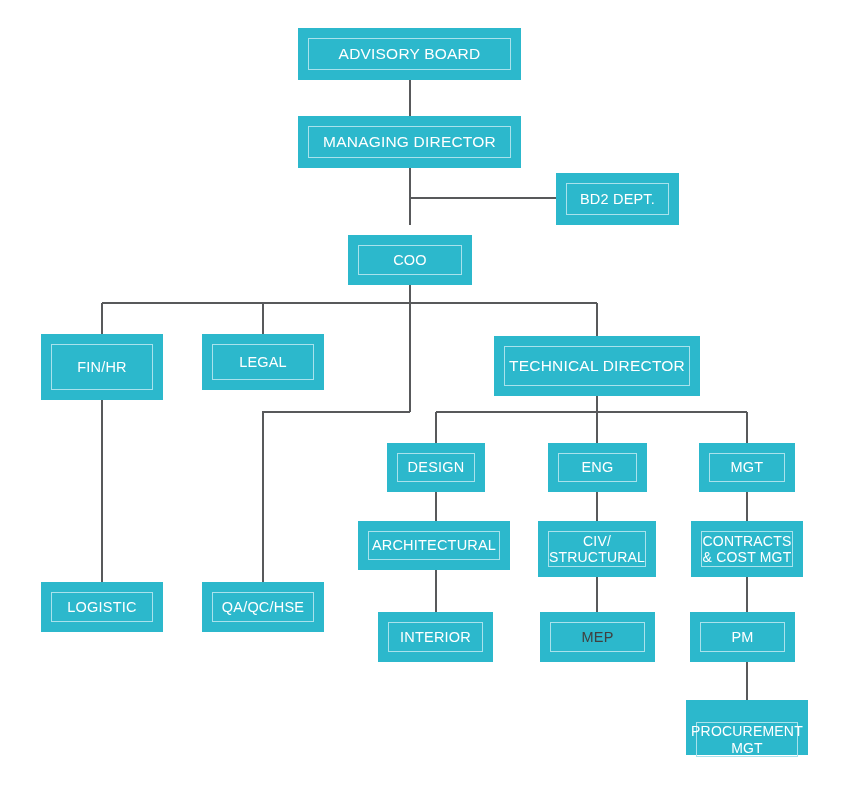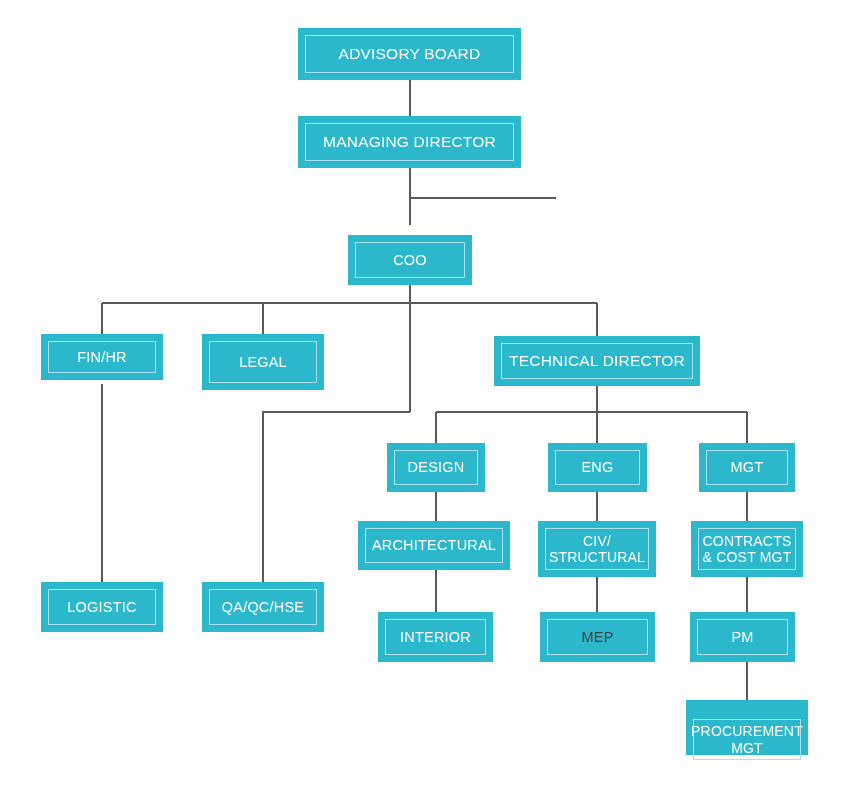--- a/index.html
+++ b/index.html
@@ -25,21 +25,21 @@
     left: 0;
     top: 0;
     width: 850px;
     height: 800px;
     pointer-events: none;
   }
   .node {
     position: absolute;
     box-sizing: border-box;
     background: #2cb8cc;
-    border: 4px solid #0f766e;
+    border: 7px solid #0f766e;
     padding: 3px;
     display: flex;
     align-items: center;
     justify-content: center;
     z-index: 2;
   }
   .node-inner {
     box-sizing: border-box;
     width: 100%;
     height: 100%;
@@ -102,34 +102,37 @@
   </svg>
 
   <div class="node lg" style="left: 298px; top: 28px; width: 223px; height: 52px; background: rgb(44, 184, 204); border-color: rgb(44, 184, 204);">
     <div class="node-inner" style="border-color: rgb(169, 226, 236); color: rgb(255, 255, 255);">ADVISORY BOARD</div>
   </div>
 
   <div class="node lg" style="left: 298px; top: 116px; width: 223px; height: 52px; background: rgb(44, 184, 204); border-color: rgb(44, 184, 204);">
     <div class="node-inner" style="border-color: rgb(169, 226, 236); color: rgb(255, 255, 255);">MANAGING DIRECTOR</div>
   </div>
 
+  <div class="node" style="left: 556px; top: 173px; width: 123px; height: 52px; background: rgb(44, 184, 204); border-color: rgb(44, 184, 204);">
+    <div class="node-inner" style="border-color: rgb(169, 226, 236); color: rgb(255, 255, 255);">BD2 DEPT.</div>
+  </div>
 
   <div class="node" style="left: 348px; top: 235px; width: 124px; height: 50px; background: rgb(44, 184, 204); border-color: rgb(44, 184, 204);">
     <div class="node-inner" style="border-color: rgb(169, 226, 236); color: rgb(255, 255, 255);">COO</div>
   </div>
 
-  <div class="node" style="left: 41px; top: 334px; width: 122px; height: 46px; background: rgb(44, 184, 204); border-color: rgb(44, 184, 204);">
+  <div class="node" style="left: 41px; top: 334px; width: 122px; height: 66px; background: rgb(44, 184, 204); border-color: rgb(44, 184, 204);">
     <div class="node-inner" style="border-color: rgb(169, 226, 236); color: rgb(255, 255, 255);">FIN/HR</div>
   </div>
 
   <div class="node" style="left: 202px; top: 334px; width: 122px; height: 56px; background: rgb(44, 184, 204); border-color: rgb(44, 184, 204); justify-content: flex-end;">
     <div class="node-inner" style="border-color: rgb(169, 226, 236); color: rgb(255, 255, 255);">LEGAL</div>
   </div>
 
-  <div class="node lg" style="left: 494px; top: 336px; width: 206px; height: 50px; background: rgb(44, 184, 204); border-color: rgb(44, 184, 204);">
+  <div class="node lg" style="left: 494px; top: 336px; width: 206px; height: 60px; background: rgb(44, 184, 204); border-color: rgb(44, 184, 204);">
     <div class="node-inner" style="border-color: rgb(169, 226, 236); color: rgb(255, 255, 255);">TECHNICAL DIRECTOR</div>
   </div>
 
   <div class="node" style="left: 387px; top: 443px; width: 98px; height: 49px; background: rgb(44, 184, 204); border-color: rgb(44, 184, 204);">
     <div class="node-inner" style="border-color: rgb(169, 226, 236); color: rgb(255, 255, 255);">DESIGN</div>
   </div>
 
   <div class="node" style="left: 548px; top: 443px; width: 99px; height: 49px; background: rgb(44, 184, 204); border-color: rgb(44, 184, 204);">
     <div class="node-inner" style="border-color: rgb(169, 226, 236); color: rgb(255, 255, 255);">ENG</div>
   </div>

